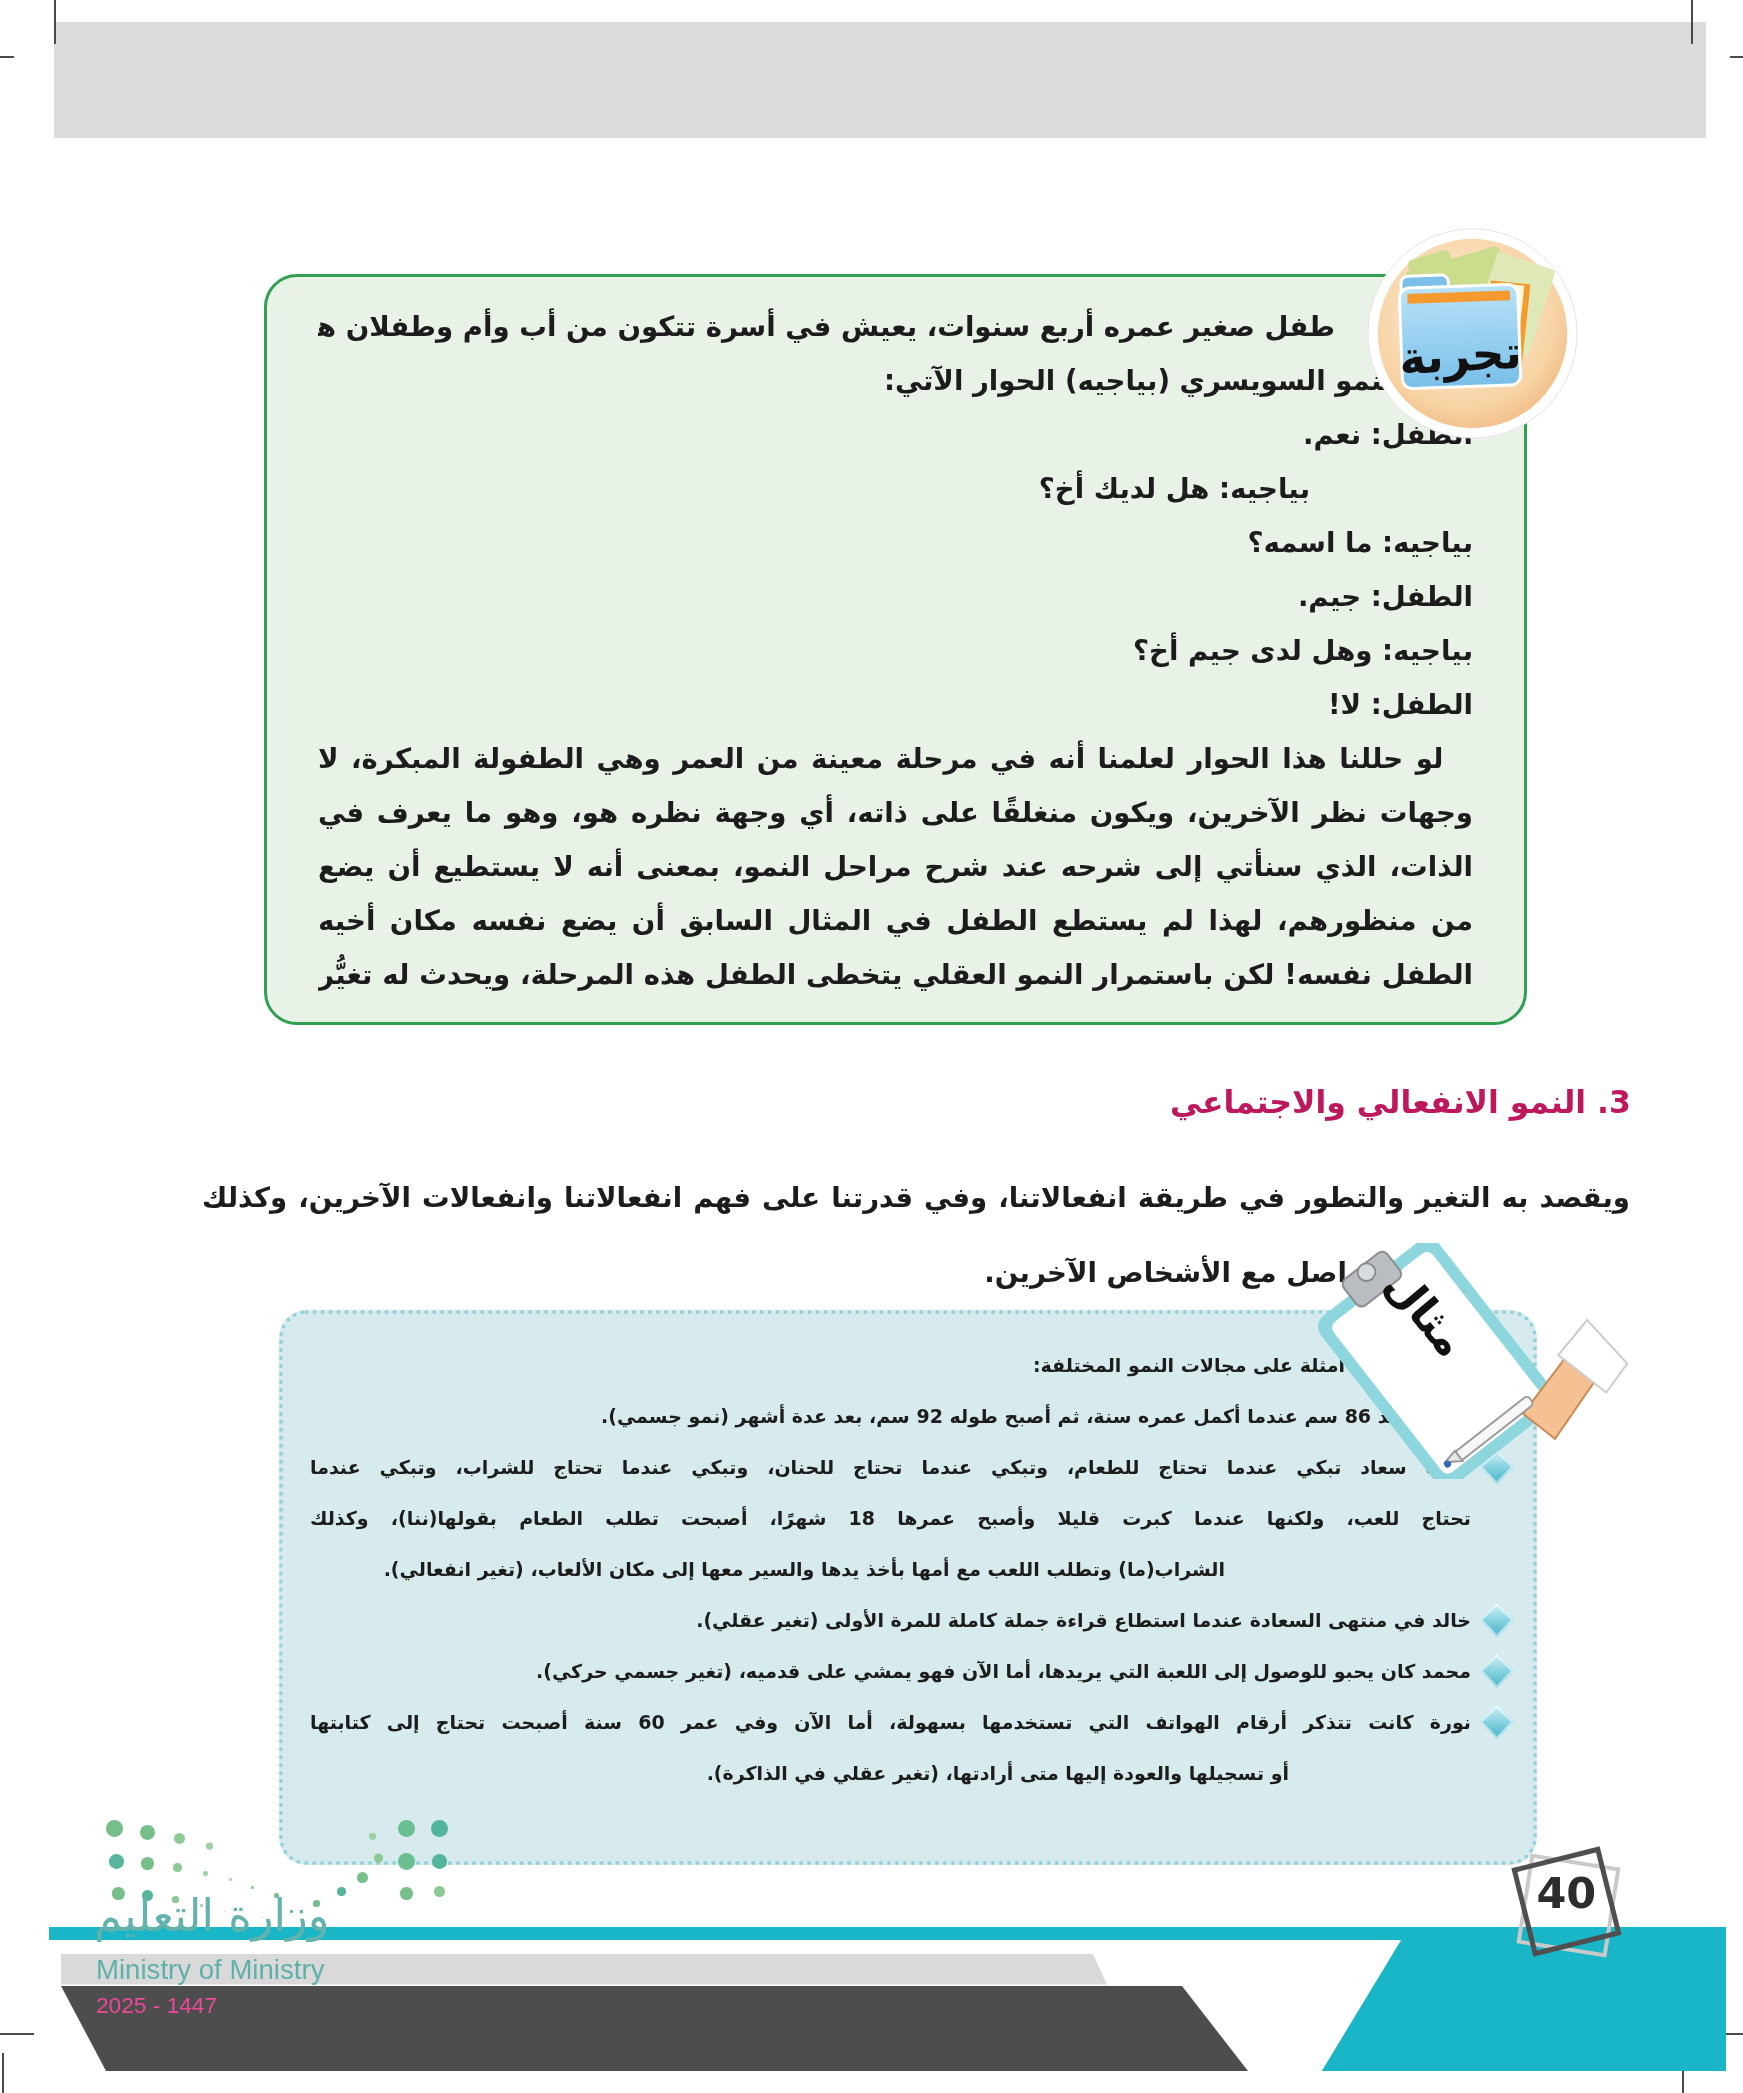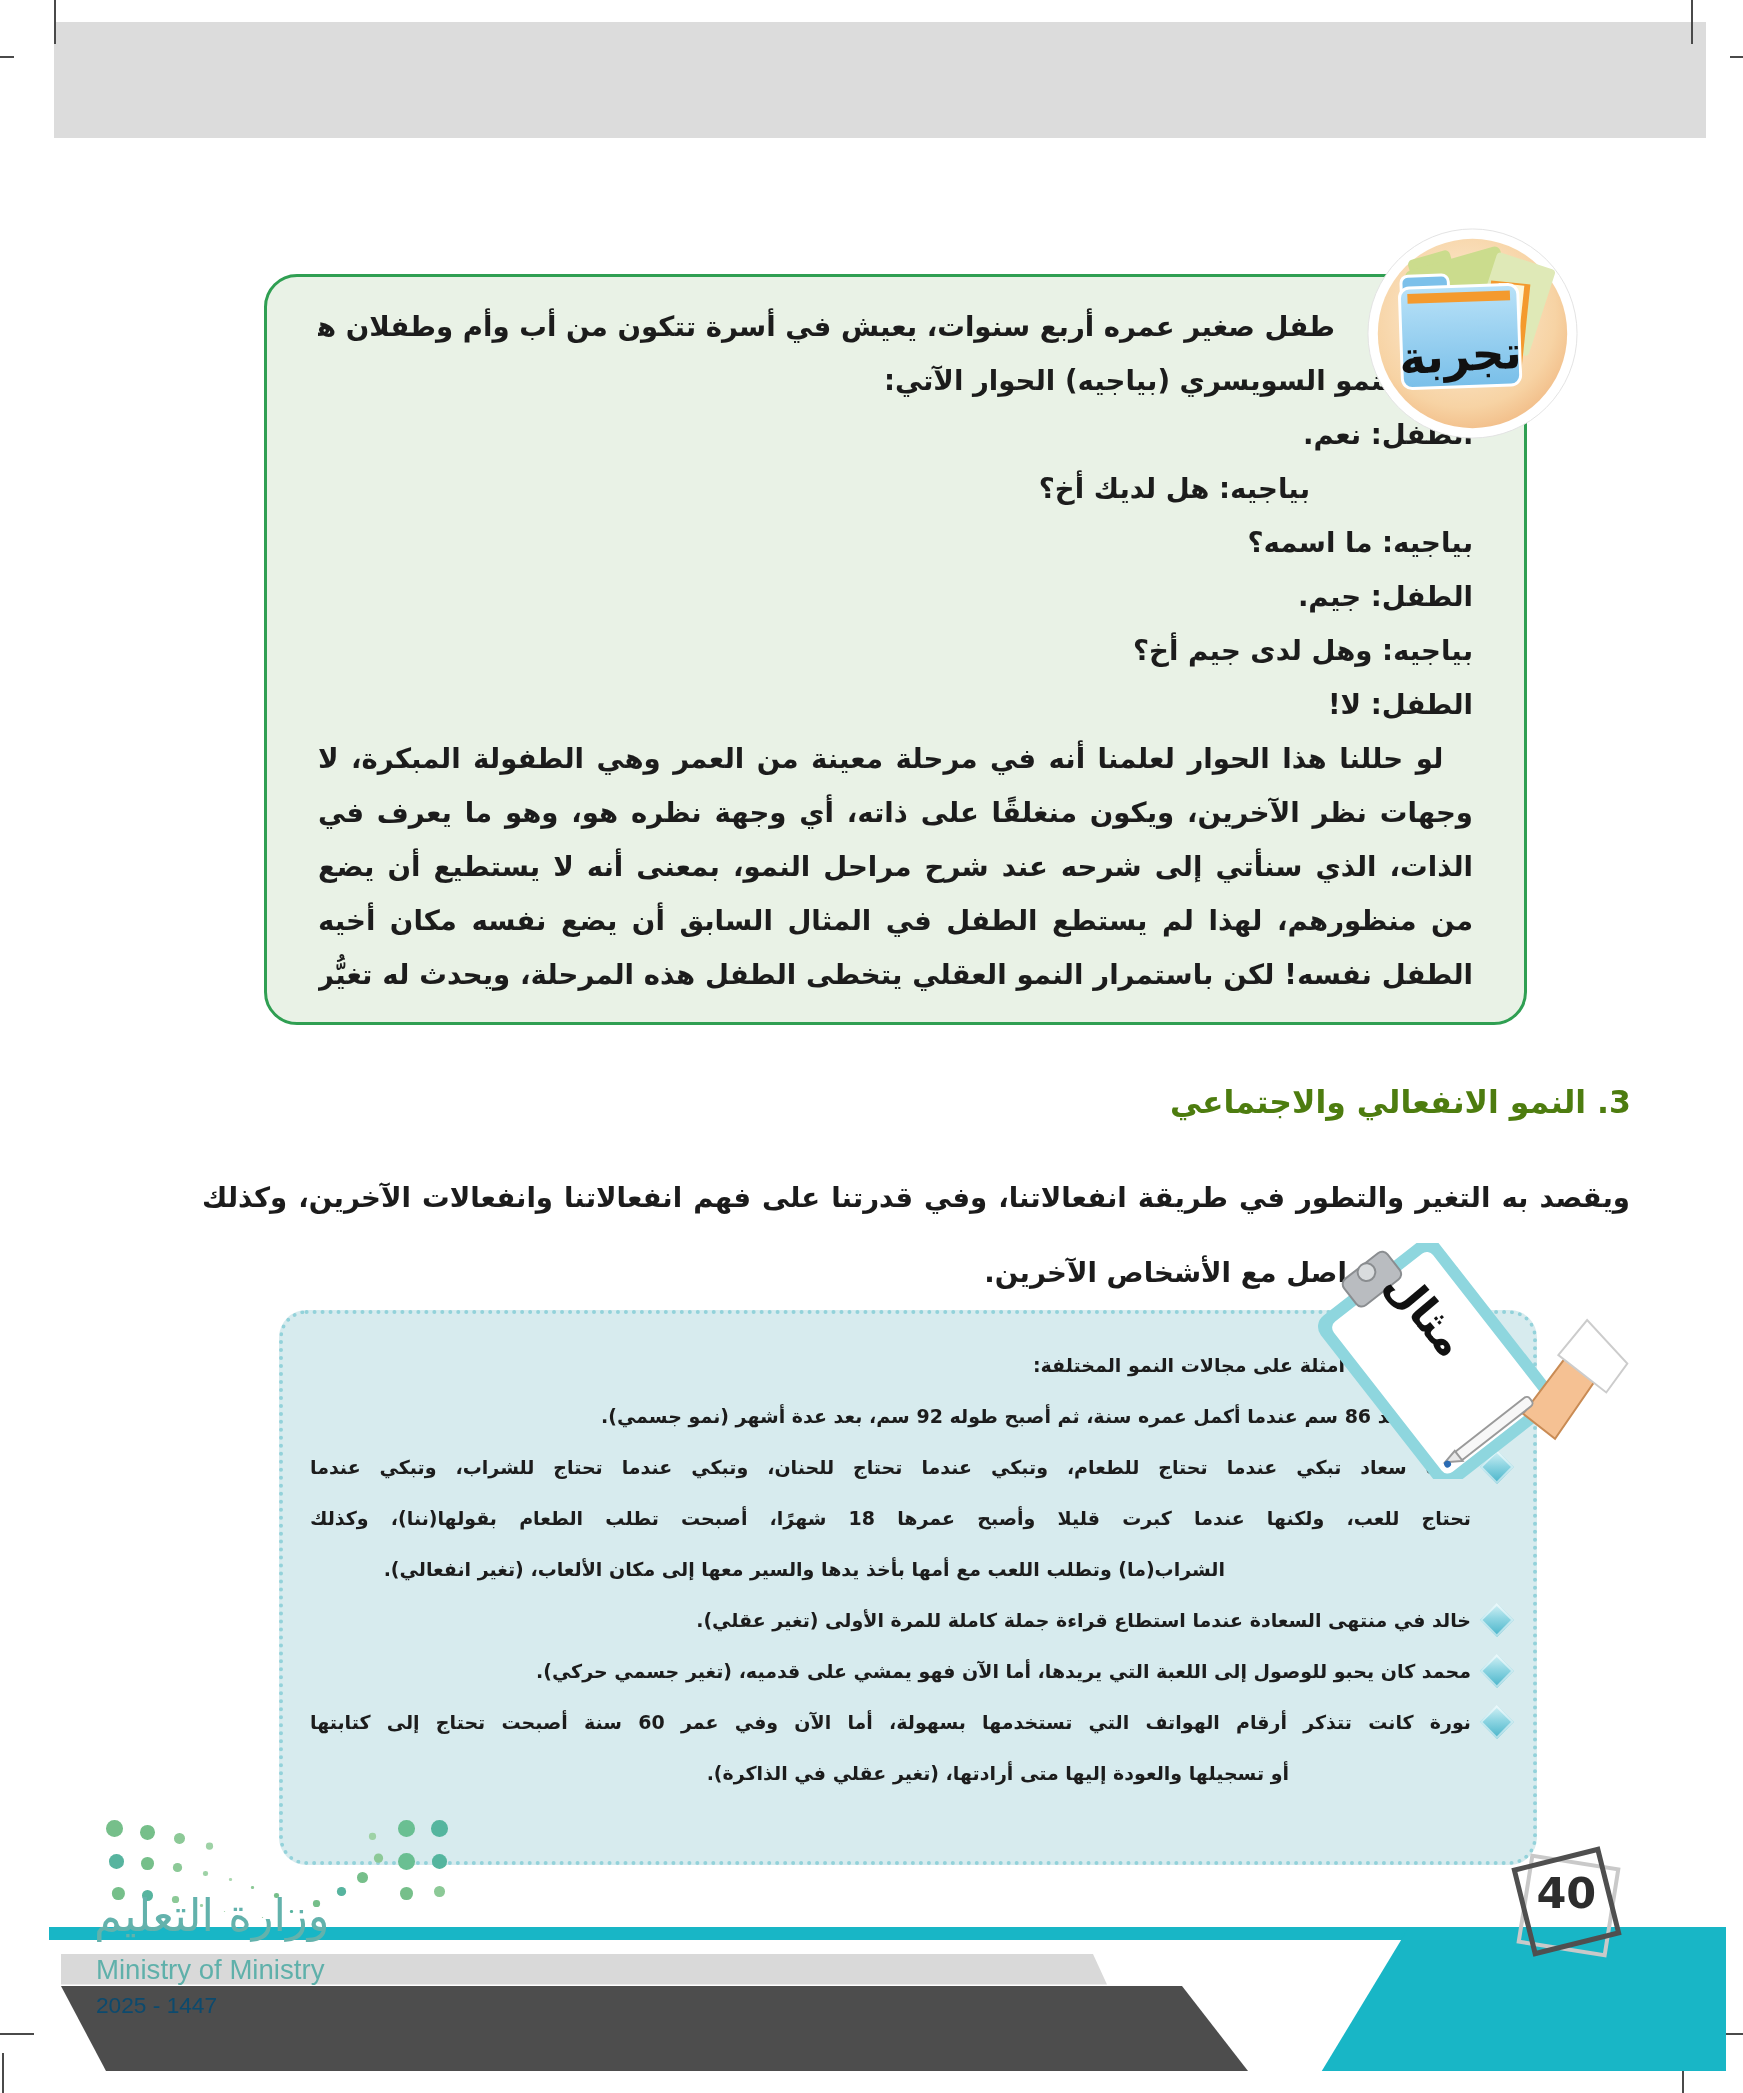--- a/index.html
+++ b/index.html
@@ -41,21 +41,21 @@
     box-shadow:33px 3.9px 0 -1px #76bf8a,65px 9.9px 0 -3px #8cc997,95px 17.7px 0 -4.9px #9ed2a6,
     2px 33px 0 -1px #57b49f,33px 35px 0 -2px #76bf8a,63px 39px 0 -3.9px #8cc997,91px 45px 0 -5.9px #9ed2a6,
     116px 51px 0 -6.9px #abd8b1,3.9px 65px 0 -2px #76bf8a,33px 67px 0 -3px #57b49f,61px 71px 0 -4.9px #8cc997,
     87px 77px 0 -6.9px #9ed2a6,110px 83px 0 -7.9px #abd8b1,138px 59px 0 -6.9px #8cc997,162px 67px 0 -5.9px #76bf8a,
     148px 89px 0 -7.9px #9ed2a6,177px 83px 0 -6.9px #57b49f,202px 75px 0 -4.9px #76bf8a,227px 63px 0 -3.9px #57b49f,
     248px 49px 0 -3px #76bf8a,264px 29.6px 0 -3.9px #8cc997,258px 7.9px 0 -4.9px #9ed2a6,
     292px 0px 0 0px #6abf92,325px 0px 0 0px #54b59e,292px 33px 0 0px #6abf92,325px 33px 0 -1px #54b59e,
     292px 65px 0 -2px #76bf8a,325px 63px 0 -3px #8cc997;}
   .wordmark{left:94px;top:1889px;font-size:45px;font-weight:400;color:#63b2ac;z-index:6;}
   .ministry{left:96px;top:1954px;font-size:27.6px;color:#5fb0aa;font-family:"Liberation Sans",sans-serif;}
-  .years{left:96px;top:1992px;font-size:22.7px;color:#0c4a6e;font-family:"Liberation Sans",sans-serif;z-index:7;}
+  .years{left:96px;top:1992px;font-size:22.7px;color:#ec4899;font-family:"Liberation Sans",sans-serif;z-index:7;}
   
   .pn-wrap{left:1505px;top:1844px;width:128px;height:128px;z-index:8;}
   .sq{position:absolute;width:91px;height:91px;box-sizing:border-box;}
   .sq-light{left:17.7px;top:15.8px;border:4.9px solid #c9c9c9;transform:rotate(9deg);}
   .sq-dark{left:15.8px;top:11.8px;border:5.9px solid #4f4f4f;transform:rotate(-14deg);}
   .pn{position:absolute;left:15.8px;top:23.6px;width:91px;text-align:center;
       font-size:43px;font-weight:700;color:#2d2d2d;font-family:"DejaVu Sans",sans-serif;}
   .badge-text{font-weight:700;color:#111;}
   .mithal{left:1377px;top:1288px;font-size:43px;transform:rotate(50deg);z-index:5;}
 </style>
@@ -115,21 +115,21 @@
   <div class="line">الطفل: جيم.</div>
   <div class="line">بياجيه: وهل لدى جيم أخ؟</div>
   <div class="line">الطفل: لا!</div>
   <div class="line just" style="margin-right:29.6px;">لو حللنا هذا الحوار لعلمنا أنه في مرحلة معينة من العمر وهي الطفولة المبكرة، لا يستطيع الإنسان أن يفهم</div>
   <div class="line just">وجهات نظر الآخرين، ويكون منغلقًا على ذاته، أي وجهة نظره هو، وهو ما يعرف في علم النفس بالتمركز حول</div>
   <div class="line just">الذات، الذي سنأتي إلى شرحه عند شرح مراحل النمو، بمعنى أنه لا يستطيع أن يضع نفسه مكان الآخرين وينظر</div>
   <div class="line just">من منظورهم، لهذا لم يستطع الطفل في المثال السابق أن يضع نفسه مكان أخيه (جيم) ويفهم أن (جيم) له أخ وهو</div>
   <div class="line just">الطفل نفسه! لكن باستمرار النمو العقلي يتخطى الطفل هذه المرحلة، ويحدث له تغيُّر نوعي في فهمه للعالم.</div>
 </div>
 
-<div class="abs rtl sec-head" style="color:#4d7c0f;">3. النمو الانفعالي والاجتماعي</div>
+<div class="abs rtl sec-head" style="color:#be185d;">3. النمو الانفعالي والاجتماعي</div>
 
 <div class="abs rtl sec-par">
   <div class="line just">ويقصد به التغير والتطور في طريقة انفعالاتنا، وفي قدرتنا على فهم انفعالاتنا وانفعالات الآخرين، وكذلك قدرتنا</div>
   <div class="line" style="margin-right:167px;">على التواصل مع الأشخاص الآخرين.</div>
 </div>
 
 <div class="abs ex-box"></div>
 
 <svg class="abs" style="left:1271px;top:1243px;z-index:4;" width="364" height="236" viewBox="0 0 370 240">
   <g transform="rotate(-38 160 120)">

